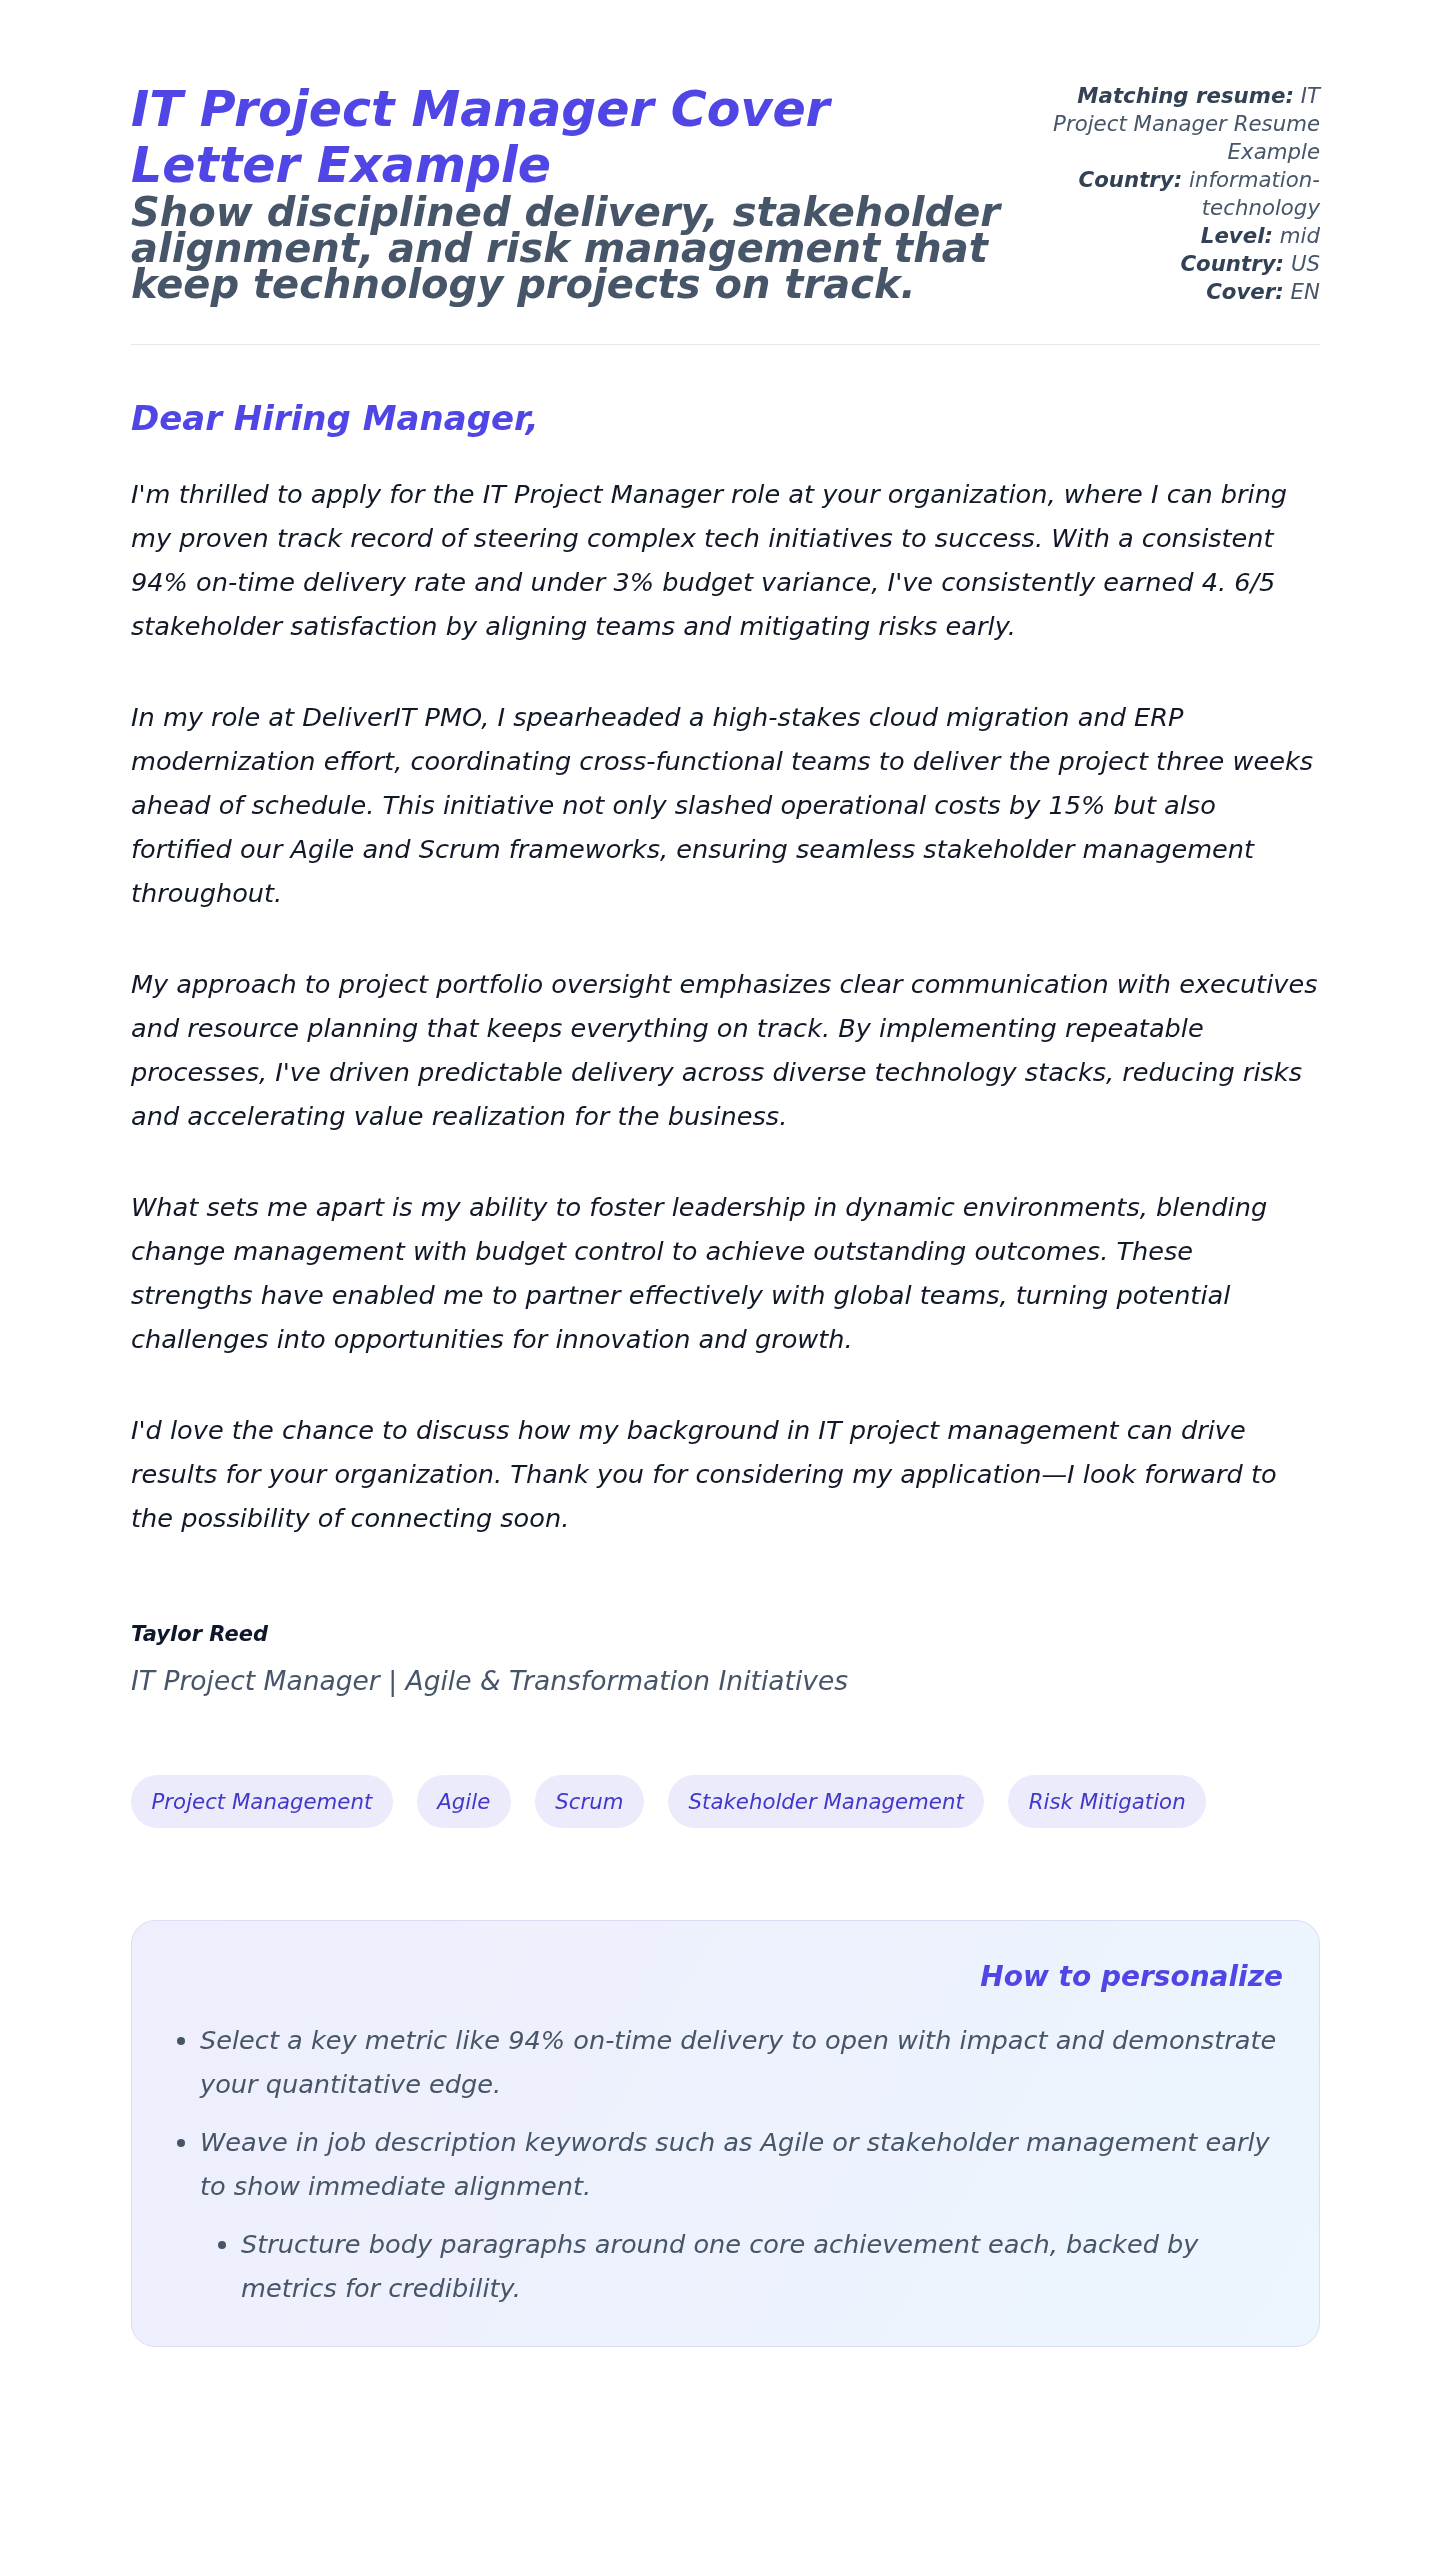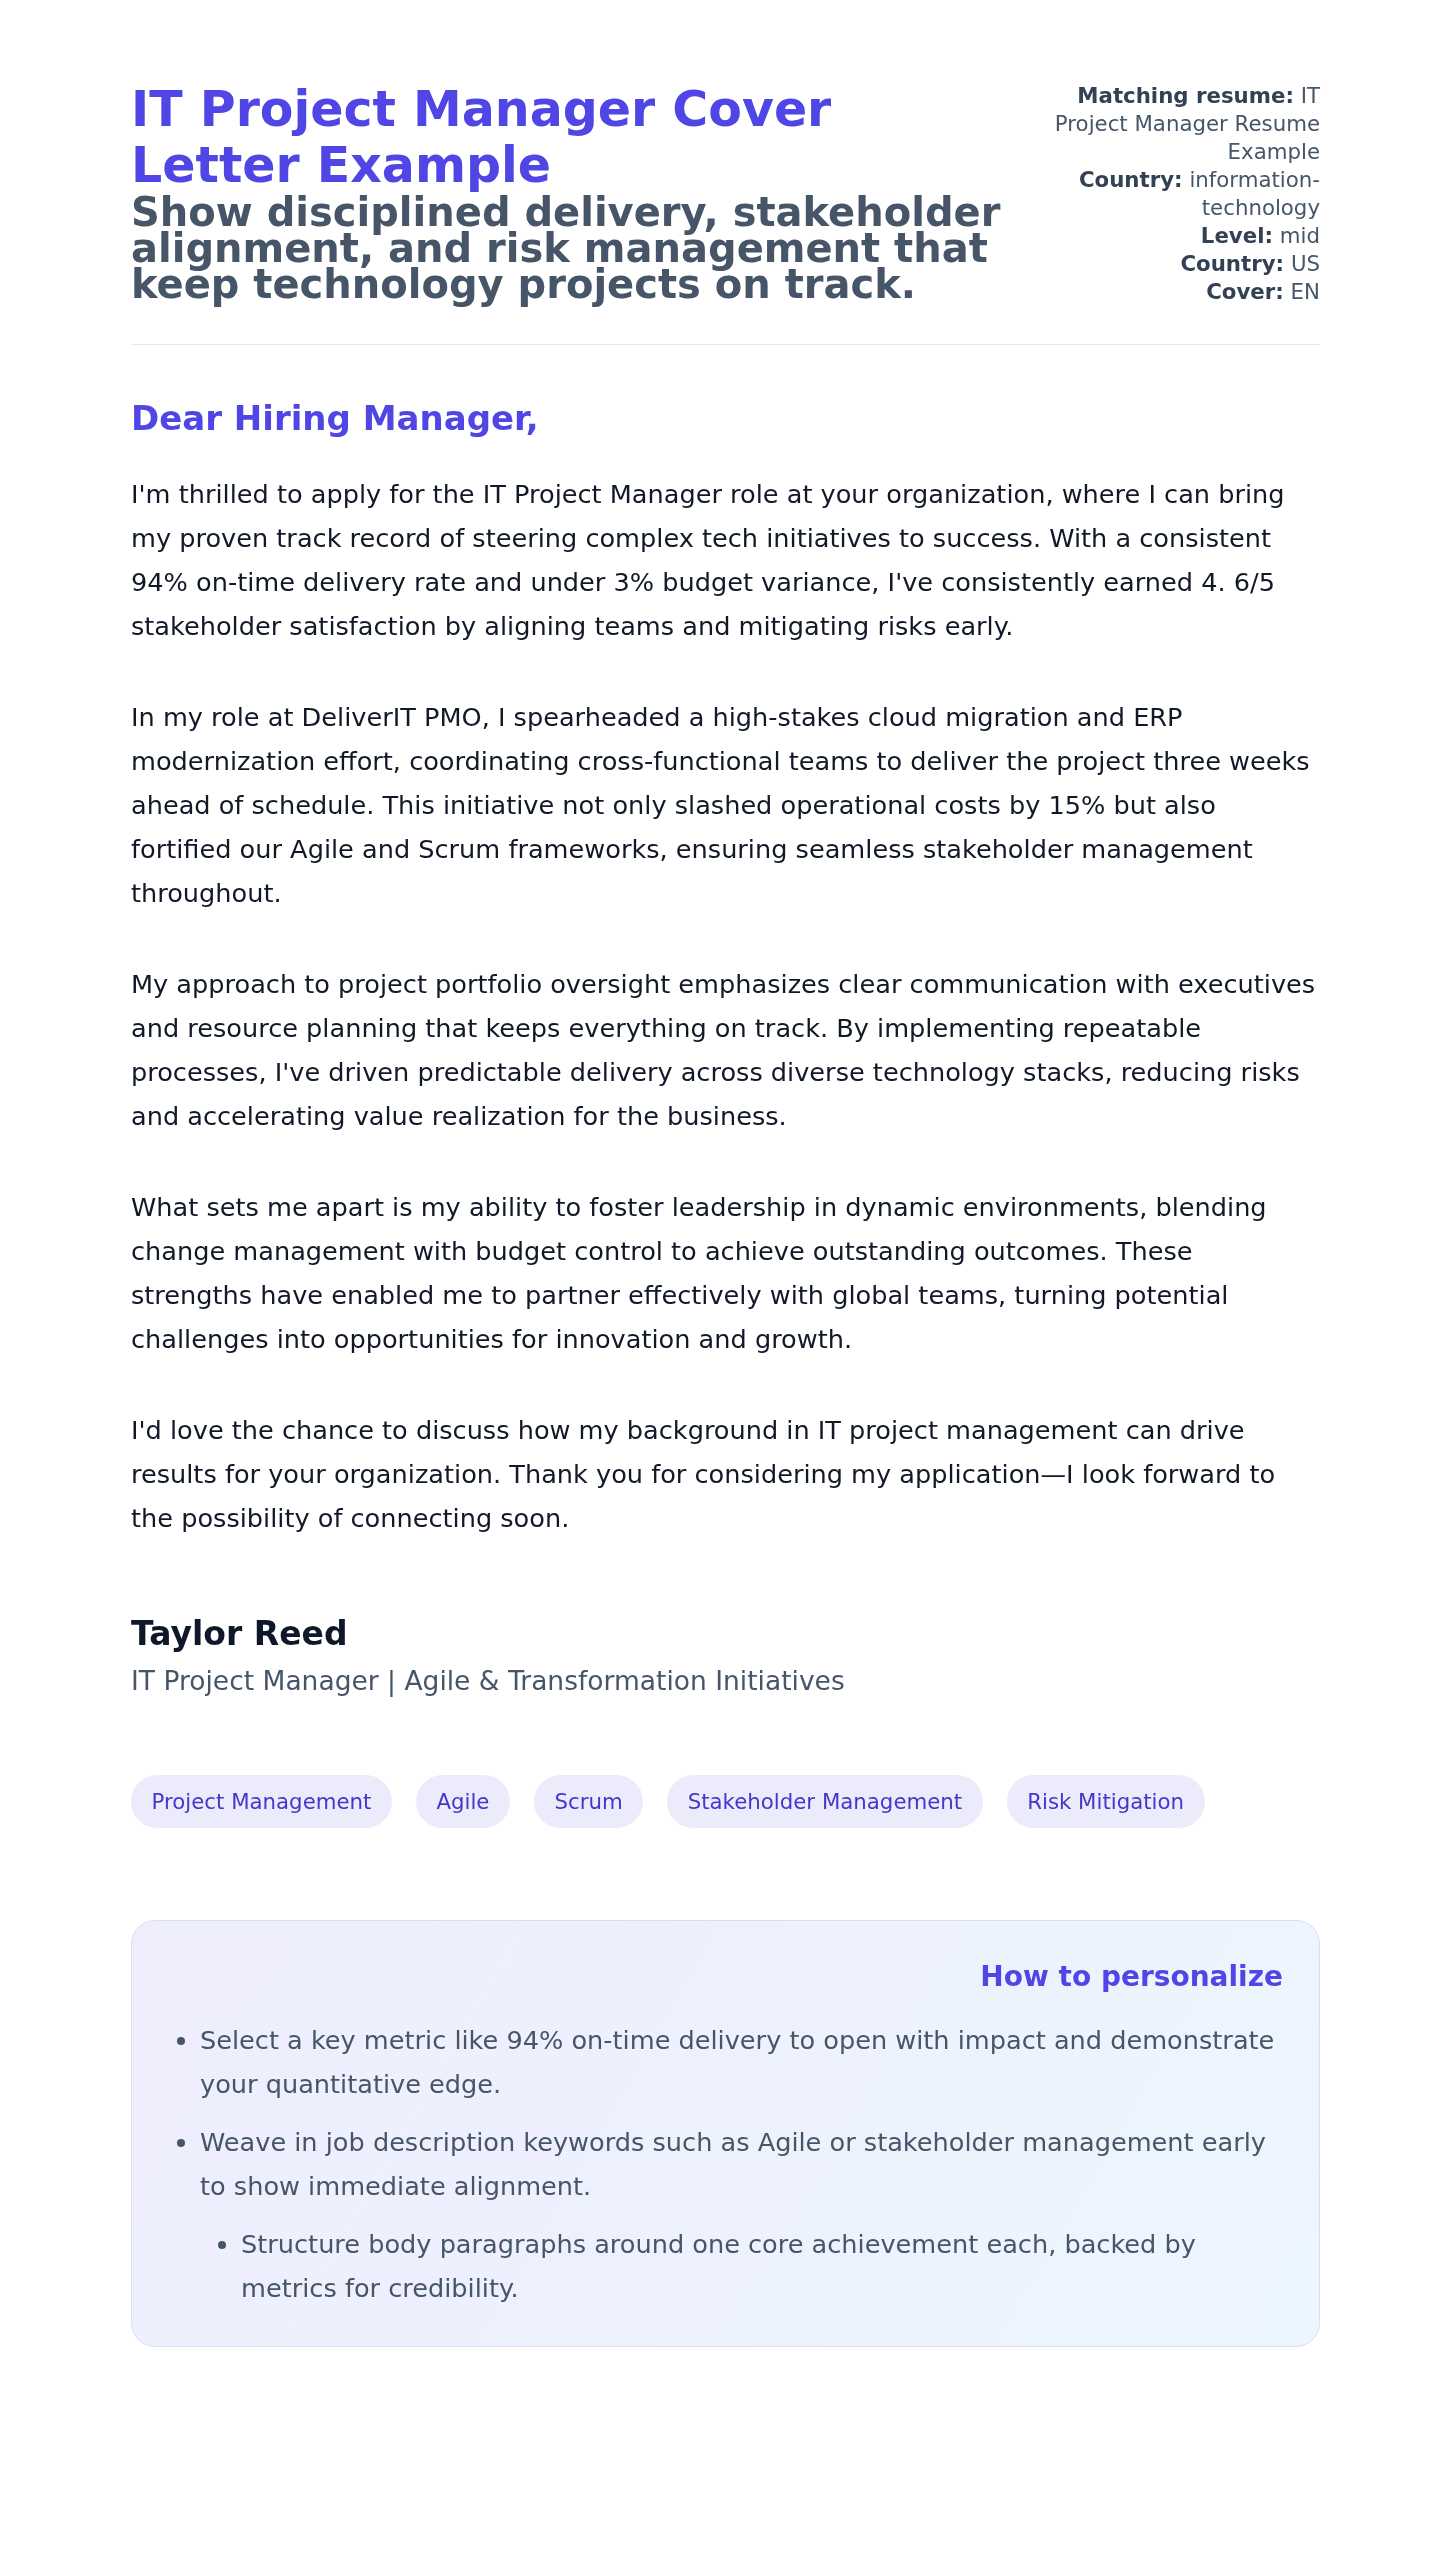--- a/index.html
+++ b/index.html
@@ -7,20 +7,21 @@
       width: 1451px;
       min-height: 2563px;
       font-family: "DejaVu Sans", sans-serif;
       color: #0f172a;
     }
     .page {
       width: 1189px;
       margin: 0 auto;
       padding-top: 82px;
       box-sizing: content-box;
+      font-style: italic;
     }
     .header {
       display: flex;
       justify-content: space-between;
       align-items: flex-start;
       padding-bottom: 38px;
       border-bottom: 1.7px solid #e5e7eb;
     }
     .header-left { width: 870px; }
     .title {
@@ -57,21 +58,21 @@
     }
     .para {
       margin: 0 0 47px 0;
       font-size: 25.6px;
       line-height: 44px;
       color: #111827;
     }
     .signature { margin-top: 78px; }
     .sig-name {
       margin: 0 0 15.4px 0;
-      font-size: 33px;
+      font-size: 21px;
       line-height: 32px;
       font-weight: bold;
       color: #0f172a;
     }
     .sig-title {
       margin: 0;
       font-size: 26.5px;
       line-height: 32px;
       color: #475569;
     }

